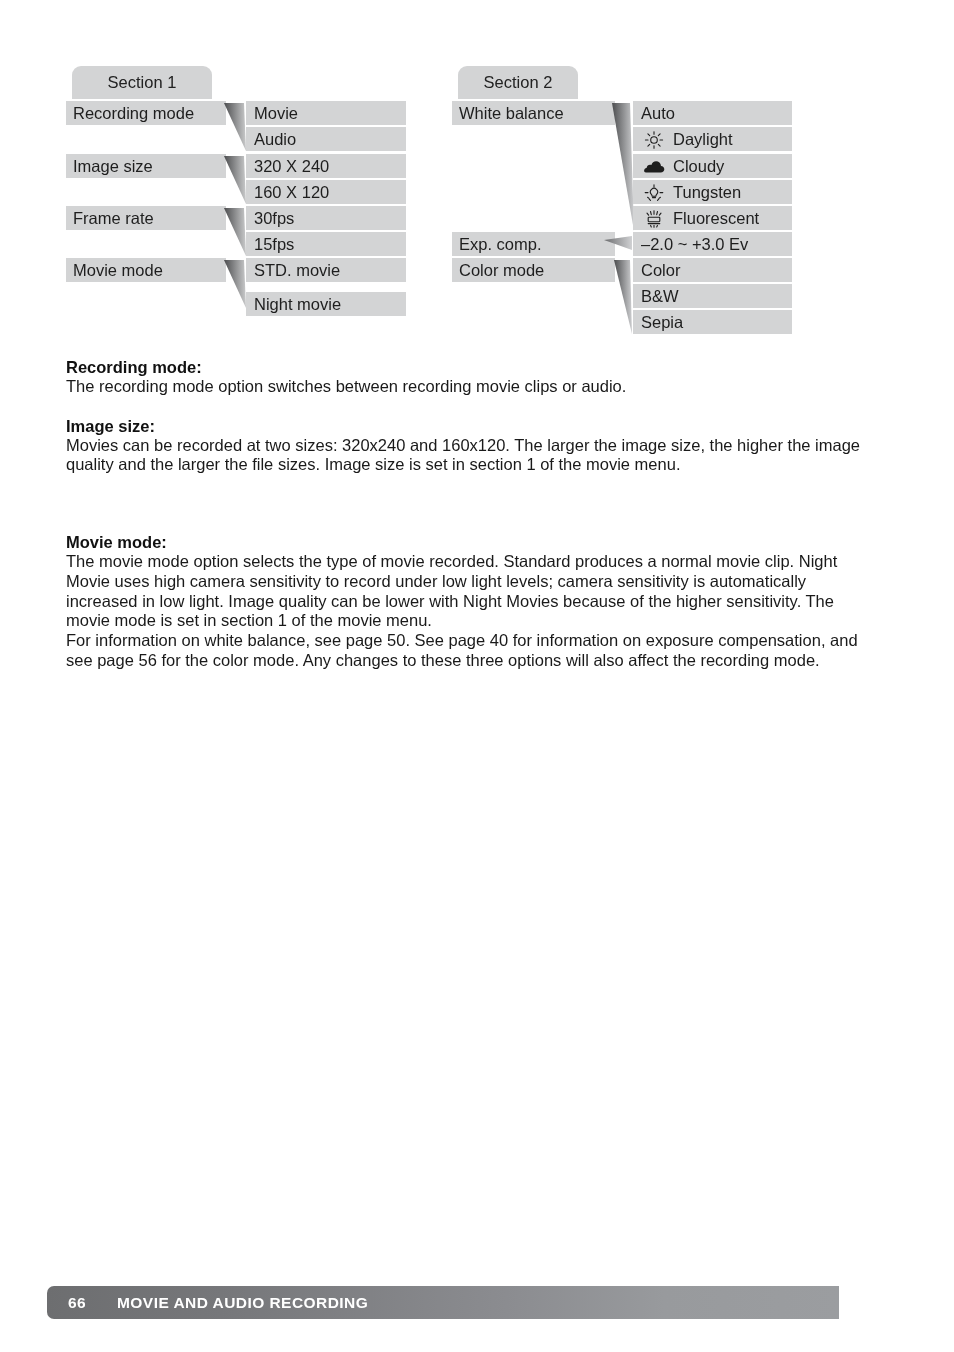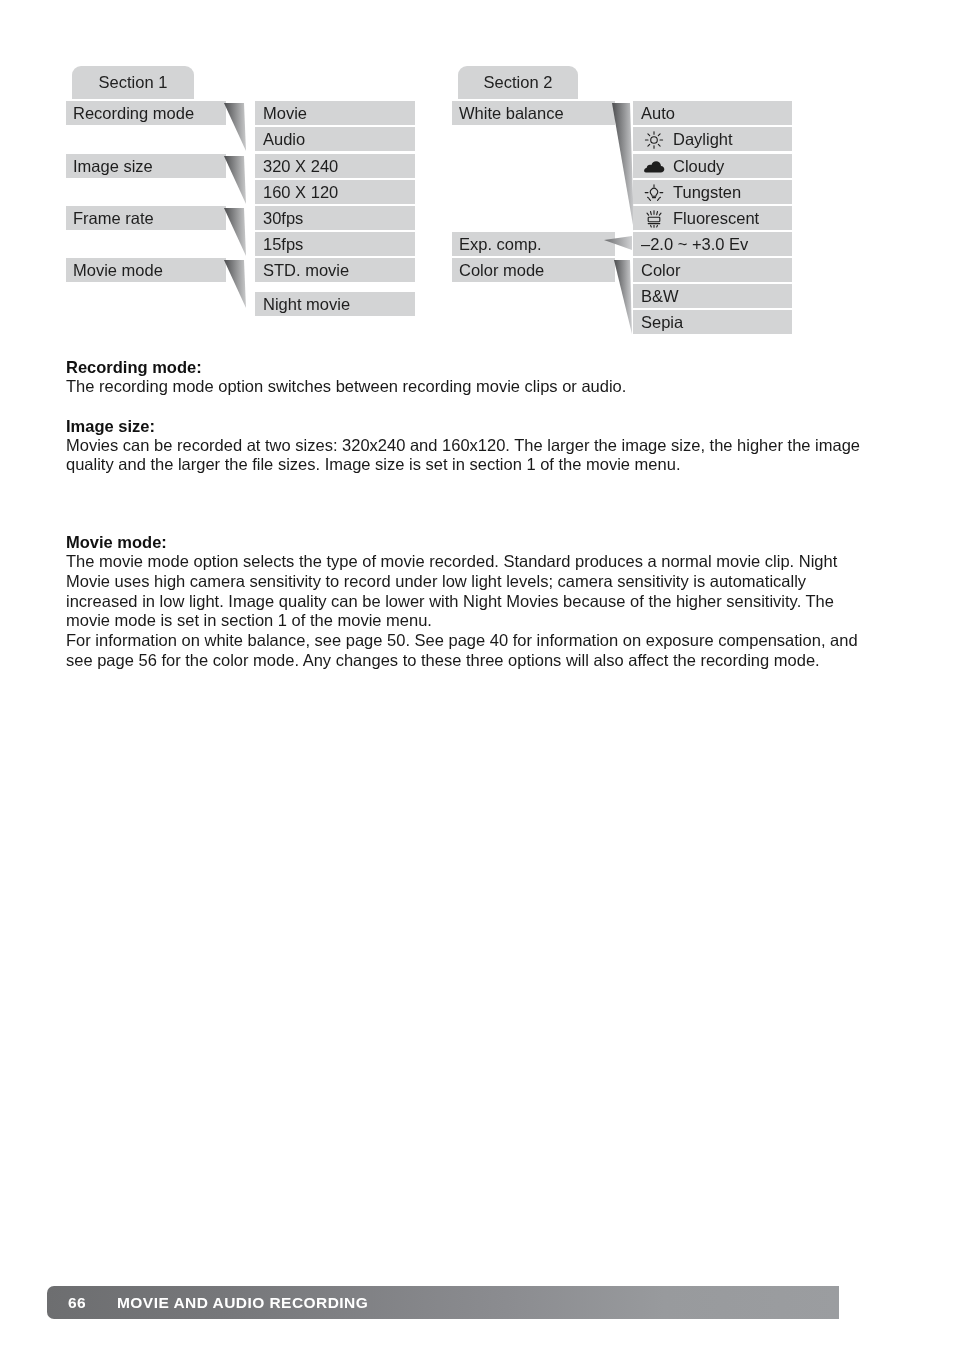--- a/index.html
+++ b/index.html
@@ -35,21 +35,21 @@
     background: #d3d4d5;
     border-radius: 9px 9px 0 0;
     height: 33px;
     line-height: 33px;
     text-align: center;
     font-size: 16.5px;
     color: #222222;
     position: absolute;
     top: 66px;
   }
-  #section-1-column .section-tab { left: 6px; width: 122px; }
+  #section-1-column .section-tab { left: 6px; width: 140px; }
   #section-2-column .section-tab { left: 6px; width: 120px; }
 
   
   .label-box {
     position: absolute;
     background: #d3d4d5;
     height: 24px;
     line-height: 24px;
     font-size: 16.5px;
     color: #1e1e1e;
@@ -65,21 +65,21 @@
     position: absolute;
     background: #d3d4d5;
     height: 24px;
     line-height: 24px;
     font-size: 16.5px;
     color: #1e1e1e;
     padding-left: 8px;
     box-sizing: border-box;
     white-space: nowrap;
   }
-  #section-1-column .value-box { left: 180px; width: 160px; margin-left: 9px; }
+  #section-1-column .value-box { left: 180px; width: 160px; }
   #section-2-column .value-box { left: 181px; width: 159px; }
 
   .value-box .wb-icon {
     display: inline-block;
     width: 26px;
     height: 18px;
     vertical-align: -4px;
     margin-right: 6px;
   }
   .value-box .wb-label { vertical-align: baseline; }

